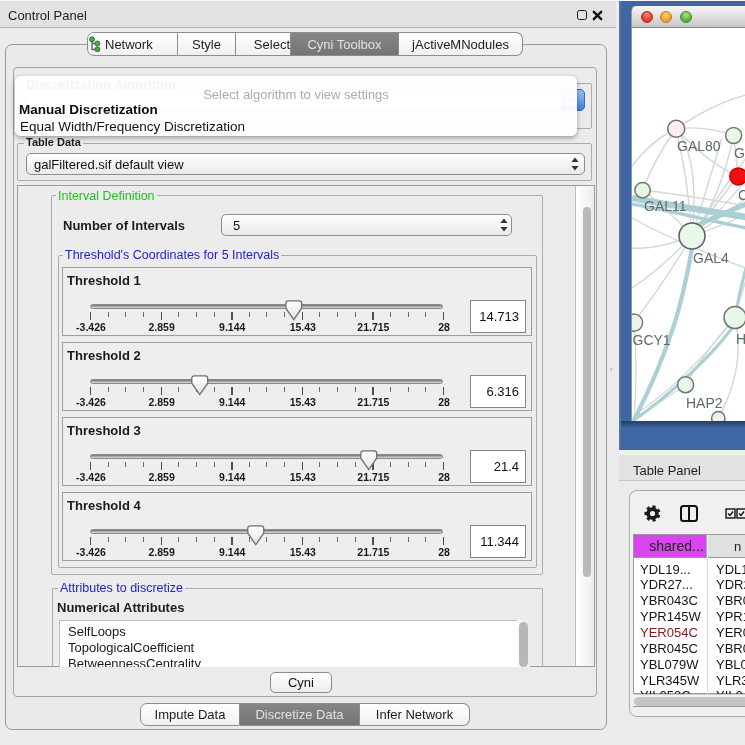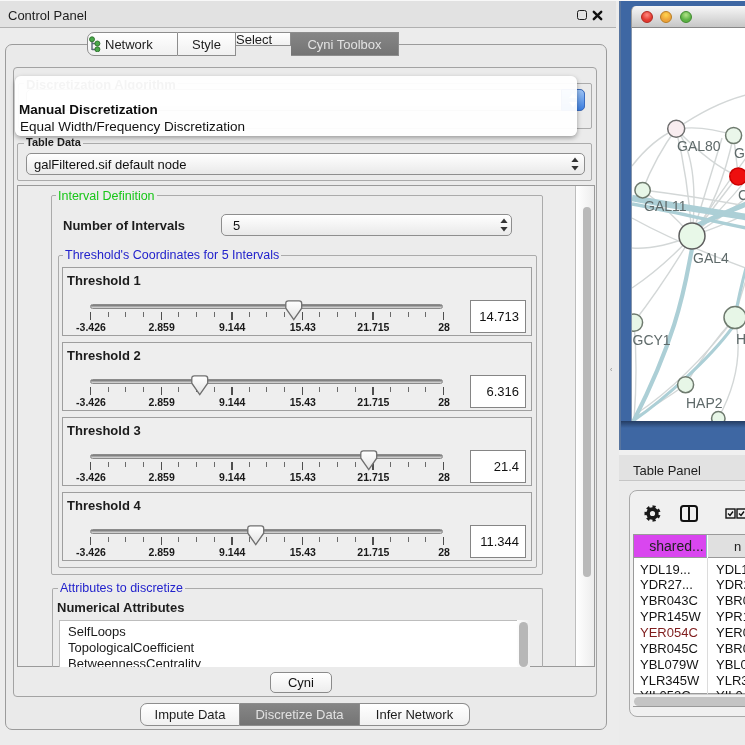--- a/index.html
+++ b/index.html
@@ -19,38 +19,41 @@
         <path d="M4,4 V14 M4,7.5 H9 M4,13.5 H9" stroke="#5b6678" stroke-width="1.4" fill="none"></path>
         <circle cx="4" cy="3.3" r="2.5" fill="#4aa84a" stroke="#2c6e2c" stroke-width="0.9"></circle>
         <circle cx="9.4" cy="7.5" r="2.5" fill="#4aa84a" stroke="#2c6e2c" stroke-width="0.9"></circle>
         <circle cx="9.4" cy="13.3" r="2.5" fill="#4aa84a" stroke="#2c6e2c" stroke-width="0.9"></circle>
       </svg>
       <span>Network</span>
     </div>
 <div class="abs" style="left:178px;top:32px;width:58px;height:24px;background:linear-gradient(#ffffff,#f0f0f0);color:#1c1c1c;border:1px solid #8d8d8d;border-left-width:0;font-size:13px;display:flex;align-items:center;justify-content:center;z-index:3">
       <span>Style</span>
     </div>
-<div class="abs" style="left:236px;top:32px;width:55px;height:14px;background:linear-gradient(#ffffff,#f0f0f0);color:#1c1c1c;border:1px solid #8d8d8d;border-left-width:0;font-size:13px;display:flex;align-items:center;justify-content:flex-start;z-index:3">
+<div class="abs" style="left:236px;top:32px;width:55px;height:24px;background:linear-gradient(#ffffff,#f0f0f0);color:#1c1c1c;border:1px solid #8d8d8d;border-left-width:0;font-size:13px;display:flex;align-items:center;justify-content:flex-end;z-index:3">
       <span>Select</span>
     </div>
 <div class="abs" style="left:291px;top:32px;width:108px;height:24px;background:linear-gradient(#868686,#747474);color:#e2e2e2;border:1px solid #8d8d8d;border-left-width:0;font-size:13px;display:flex;align-items:center;justify-content:center;z-index:3">
       <span>Cyni Toolbox</span>
+    </div>
+<div class="abs" style="left:399px;top:32px;width:124px;height:24px;background:linear-gradient(#ffffff,#f0f0f0);color:#1c1c1c;border-top-right-radius:7px;border-bottom-right-radius:7px;border:1px solid #8d8d8d;border-left-width:0;font-size:13px;display:flex;align-items:center;justify-content:center;z-index:3">
+      <span>jActiveMNodules</span>
     </div>
 <div class="abs" style="left:13px;top:67px;width:584px;height:630px;background:#ebebeb;border:1px solid #a3a3a3;border-radius:4px"></div>
 <div class="abs" style="left:18px;top:83px;width:574px;height:46px;border:1px solid #ababab;border-radius:2px"></div>
 <div class="abs" style="left:24px;top:76.5px;font-size:13px;font-weight:bold;color:#2b2b2b;background:#ebebeb;padding:0 2px">Discretization Algorithm</div>
 <div class="abs" style="left:26px;top:89px;width:559px;height:22px;background:linear-gradient(#ffffff,#e9e9e9);border:1px solid #979797;border-radius:5px"></div>
 <div class="abs" style="left:561px;top:89px;width:24px;height:22px;border-radius:0 5px 5px 0;background:linear-gradient(#9cc3f5,#3d7fe0);border:1px solid #3a6cc0"></div>
 <svg class="abs" style="left:567px;top:92px" width="12" height="16" viewBox="0 0 12 16">
       <path d="M6,1 L10,6 H2 Z" fill="#fff"></path>
       <path d="M6,15 L2,10 H10 Z" fill="#fff"></path>
     </svg>
 <div class="abs" style="left:17px;top:143px;width:575px;height:38px;border:1px solid #ababab;border-radius:2px"></div>
 <div class="abs" style="left:24px;top:136px;font-size:11px;font-weight:bold;color:#1d1d1d;background:#ebebeb;padding:0 2px">Table Data</div>
-<div class="abs" style="left:26px;top:153px;width:559px;height:22px;background:linear-gradient(#ffffff,#e9e9e9);border:1px solid #8e8e8e;border-radius:5px;font-size:13px;color:#111;display:flex;align-items:center;padding-left:7px">galFiltered.sif default node</div>
+<div class="abs" style="left:26px;top:153px;width:559px;height:22px;background:linear-gradient(#ffffff,#e9e9e9);border:1px solid #8e8e8e;border-radius:5px;font-size:13px;color:#111;display:flex;align-items:center;padding-left:7px">galFiltered.sif default view</div>
 <svg class="abs" style="left:570px;top:157px" width="10" height="14" viewBox="0 0 10 14">
       <path d="M5,0.5 L8.6,5 H1.4 Z" fill="#333"></path>
       <path d="M5,13.5 L1.4,9 H8.6 Z" fill="#333"></path>
     </svg>
 <div class="abs" style="left:17px;top:185px;width:578px;height:482px;background:#ececec;border:1px solid #9a9a9a;overflow:hidden" id="sp">
 </div>
 <div class="abs" style="left:575px;top:186px;width:19px;height:480px;background:linear-gradient(to right,#ffffff,#ededed);border-left:1px solid #bdbdbd"></div>
 <div class="abs" style="left:583px;top:207px;width:8px;height:370px;background:#b9b9b9;border-radius:4px"></div>
 <div class="abs" style="left:51px;top:195px;width:492px;height:380px;border:1px solid #ababab;border-radius:2px"></div>
 <div class="abs" style="left:56px;top:189px;font-size:12.5px;color:#17c617;background:#ececec;padding:0 2px">Interval Definition</div>
@@ -172,20 +175,21 @@
 <div class="abs" style="left:59px;top:620px;width:471px;height:47px;background:#ffffff;border:1px solid #bdbdbd;border-bottom:none;overflow:hidden">
       <div style="font-size:13px;color:#1a1a1a;padding:3px 0 0 8px;line-height:16.2px">SelfLoops<br>TopologicalCoefficient<br>BetweennessCentrality</div>
     </div>
 <div class="abs" style="left:517px;top:620px;width:13px;height:47px;background:linear-gradient(to right,#fdfdfd,#ededed)"></div>
 <div class="abs" style="left:519px;top:622px;width:9px;height:45px;background:#b7b7b7;border-radius:4.5px"></div>
 <div class="abs" style="left:270px;top:672px;width:62px;height:21px;background:linear-gradient(#ffffff,#ededed);border:1px solid #8b8b8b;border-radius:5px;font-size:13px;color:#111;display:flex;align-items:center;justify-content:center">Cyni</div>
 <div class="abs" style="left:140px;top:703px;width:100px;height:23px;background:linear-gradient(#ffffff,#f0f0f0);color:#1c1c1c;border-top-left-radius:7px;border-bottom-left-radius:7px;border:1px solid #8d8d8d;border-left-width:1px;font-size:13px;display:flex;align-items:center;justify-content:center;z-index:3">Impute Data</div>
 <div class="abs" style="left:240px;top:703px;width:120px;height:23px;background:linear-gradient(#868686,#747474);color:#e2e2e2;border:1px solid #8d8d8d;border-left-width:0;font-size:13px;display:flex;align-items:center;justify-content:center;z-index:3">Discretize Data</div>
 <div class="abs" style="left:360px;top:703px;width:110px;height:23px;background:linear-gradient(#ffffff,#f0f0f0);color:#1c1c1c;border-top-right-radius:7px;border-bottom-right-radius:7px;border:1px solid #8d8d8d;border-left-width:0;font-size:13px;display:flex;align-items:center;justify-content:center;z-index:3">Infer Network</div>
 <div class="abs" style="left:15px;top:76px;width:562px;height:60px;background:rgba(255,255,255,0.95);border-radius:6px;box-shadow:0 2px 5px rgba(0,0,0,0.35);z-index:10"></div>
+<div class="abs" style="left:15px;top:87px;width:562px;text-align:center;font-size:13px;color:#ababab;z-index:11">Select algorithm to view settings</div>
 <div class="abs" style="left:19px;top:102px;font-size:13.5px;font-weight:bold;color:#0d0d0d;z-index:11">Manual Discretization</div>
 <div class="abs" style="left:20px;top:119px;font-size:13.5px;color:#111;z-index:11">Equal Width/Frequency Discretization</div>
 <div class="abs" style="left:610px;top:366px;width:5px;height:7px;color:#8a8a8a;font-size:7px;line-height:7px">‹</div>
 <div class="abs" style="left:619px;top:0;width:126px;height:450px;background:#3e67a3"></div>
 <div class="abs" style="left:619px;top:0;width:2px;height:450px;background:#58759f"></div>
 <div class="abs" style="left:631px;top:6px;width:114px;height:22px;background:linear-gradient(#f7f7f7,#c7c7c7);border-bottom:1px solid #888;border-top-left-radius:5px;border-left:1px solid #999"></div>
 <div class="abs" style="left:641px;top:11px;width:12px;height:12px;border-radius:50%;background:radial-gradient(circle at 50% 30%,#ff8a80,#e33a30 60%);border:1px solid #b02820"></div>
 <div class="abs" style="left:660px;top:11px;width:12px;height:12px;border-radius:50%;background:radial-gradient(circle at 50% 30%,#ffd54f,#eda33a 60%);border:1px solid #b87d20"></div>
 <div class="abs" style="left:680px;top:11px;width:12px;height:12px;border-radius:50%;background:radial-gradient(circle at 50% 30%,#b2e388,#5cb245 60%);border:1px solid #3f8a2e"></div>
 <div class="abs" style="left:631px;top:28px;width:114px;height:393px;background:#ffffff;overflow:hidden;border-left:1px solid #8595ac">

